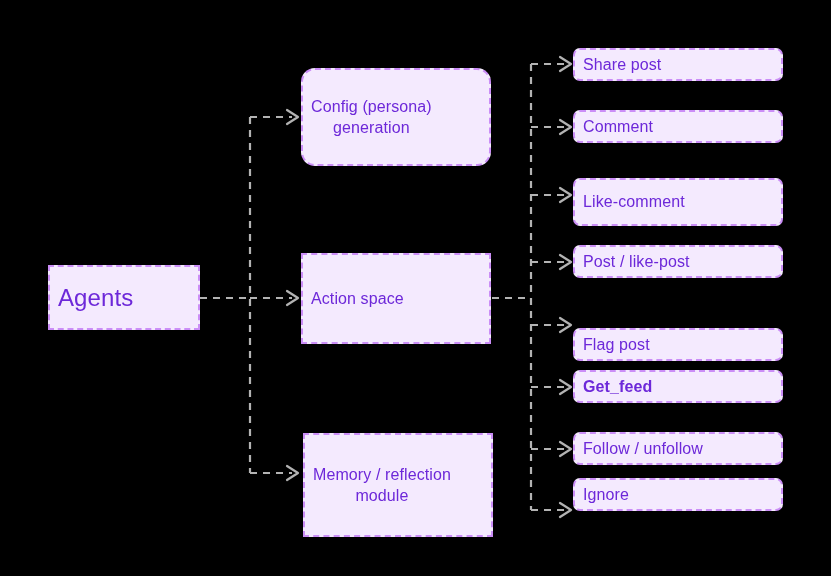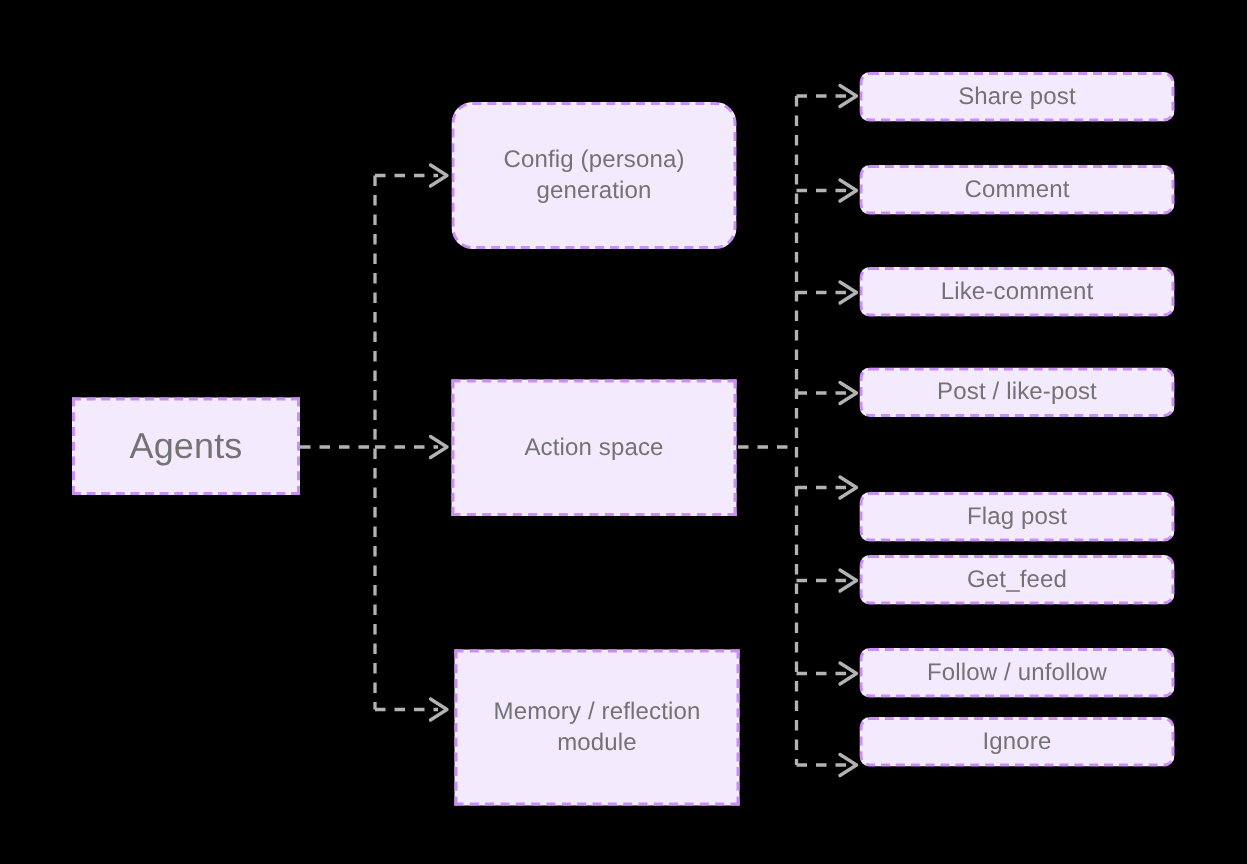--- a/index.html
+++ b/index.html
@@ -13,24 +13,24 @@
     height: 576px;
     background: #000000;
     font-family: "Liberation Sans", sans-serif;
     overflow: hidden;
   }
   .node {
     position: absolute;
     box-sizing: border-box;
     background: #f4eafe;
     border: 2px dashed #cb8ef7;
-    color: #737373;
+    color: #6d28d9;
     display: flex;
     align-items: center;
-    justify-content: center;
+    justify-content: flex-start;
     text-align: center;
     line-height: 1.32;
     letter-spacing: 0.1px;
     padding: 2px 8px;
   }
   .node.agents {
     font-size: 24px;
   }
   .node.mid {
     font-size: 16px;
@@ -138,33 +138,33 @@
   </div>
 
   <div class="node leaf" style="left:573px; top:48px; width:210px; height:33px;">
     <span>Share post</span>
   </div>
 
   <div class="node leaf" style="left:573px; top:110px; width:210px; height:33px;">
     <span>Comment</span>
   </div>
 
-  <div class="node leaf" style="left:573px; top:178px; width:210px; height:33px;">
+  <div class="node leaf" style="left:573px; top:178px; width:210px; height:48px;">
     <span>Like-comment</span>
   </div>
 
   <div class="node leaf" style="left:573px; top:245px; width:210px; height:33px;">
     <span>Post / like-post</span>
   </div>
 
   <div class="node leaf" style="left:573px; top:308px; width:210px; height:33px;margin-top:20px;">
     <span>Flag post</span>
   </div>
 
-  <div class="node leaf" style="left:573px; top:370px; width:210px; height:33px;">
+  <div class="node leaf" style="left:573px; top:370px; width:210px; height:33px;font-weight:bold;">
     <span>Get_feed</span>
   </div>
 
   <div class="node leaf" style="left:573px; top:432px; width:210px; height:33px;">
     <span>Follow / unfollow</span>
   </div>
 
   <div class="node leaf" style="left:573px; top:478px; width:210px; height:33px;">
     <span>Ignore</span>
   </div>

